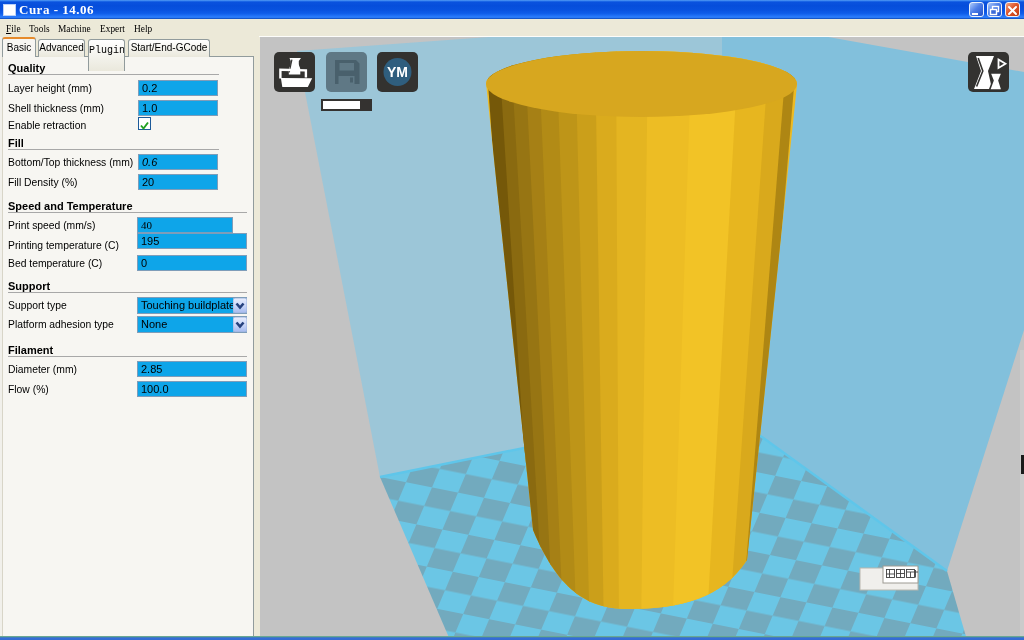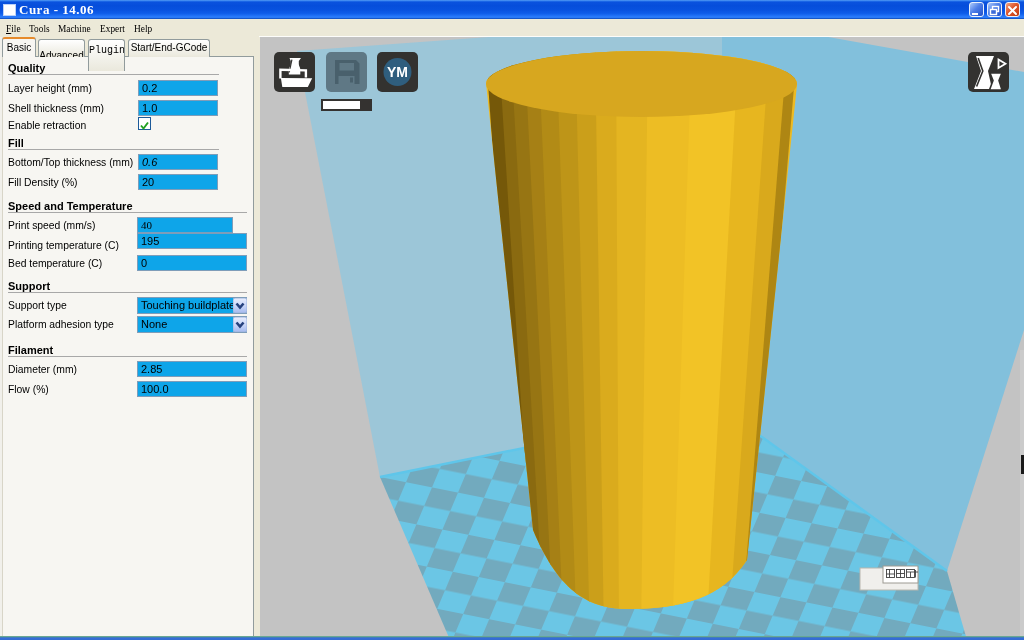--- a/index.html
+++ b/index.html
@@ -20,21 +20,21 @@
   
   #menubar{left:0;top:19px;width:1024px;height:18px;background:#ECE9D8;
            font-family:"Liberation Serif",serif;font-size:11px;color:#000;}
   #menubar span{position:absolute;top:3px;transform:scaleX(0.85);transform-origin:0 50%;white-space:nowrap;}
   
   .tab{box-sizing:border-box;border:1px solid #919B9C;border-bottom:none;
        border-radius:3px 3px 0 0;font-size:10px;text-align:center;white-space:nowrap;
        overflow:hidden;background:linear-gradient(180deg,#FFFFFF 0%,#F2F1EA 60%,#EAE8DC 100%);}
   #tabbasic{left:2px;top:37px;width:34px;height:20px;z-index:5;
       background:#F7F6F2;border-top:2px solid #E68B2C;padding-top:3px;}
-  #tabadv{left:38px;top:39px;width:47px;height:18px;padding-top:10px;}
+  #tabadv{left:38px;top:39px;width:47px;height:18px;padding-top:2px;}
   #tabplug{left:88px;top:39px;width:37px;height:32px;padding-top:5px;font-family:Liberation Mono, monospace;}
   #tabgcode{left:128px;top:39px;width:82px;height:18px;padding-top:2px;}
   
   #panel{left:2px;top:56px;width:252px;height:580px;background:#F7F6F2;
          border:1px solid #919B9C;border-left:1px solid #D8D5C8;box-sizing:border-box;border-bottom:none;}
   .hdr{position:absolute;left:8px;font-size:11px;font-weight:bold;color:#000;}
   .hrln{position:absolute;left:8px;height:1px;background:#A8A8A8;}
   .lbl{position:absolute;left:8px;font-size:11px;color:#000;transform:scaleX(0.94);transform-origin:0 50%;white-space:nowrap;}
   .inp{position:absolute;box-sizing:border-box;background:#0ea5e9;
        border:1px solid #7F9DB9;font-size:11px;padding:1px 0 0 3px;color:#000;}

